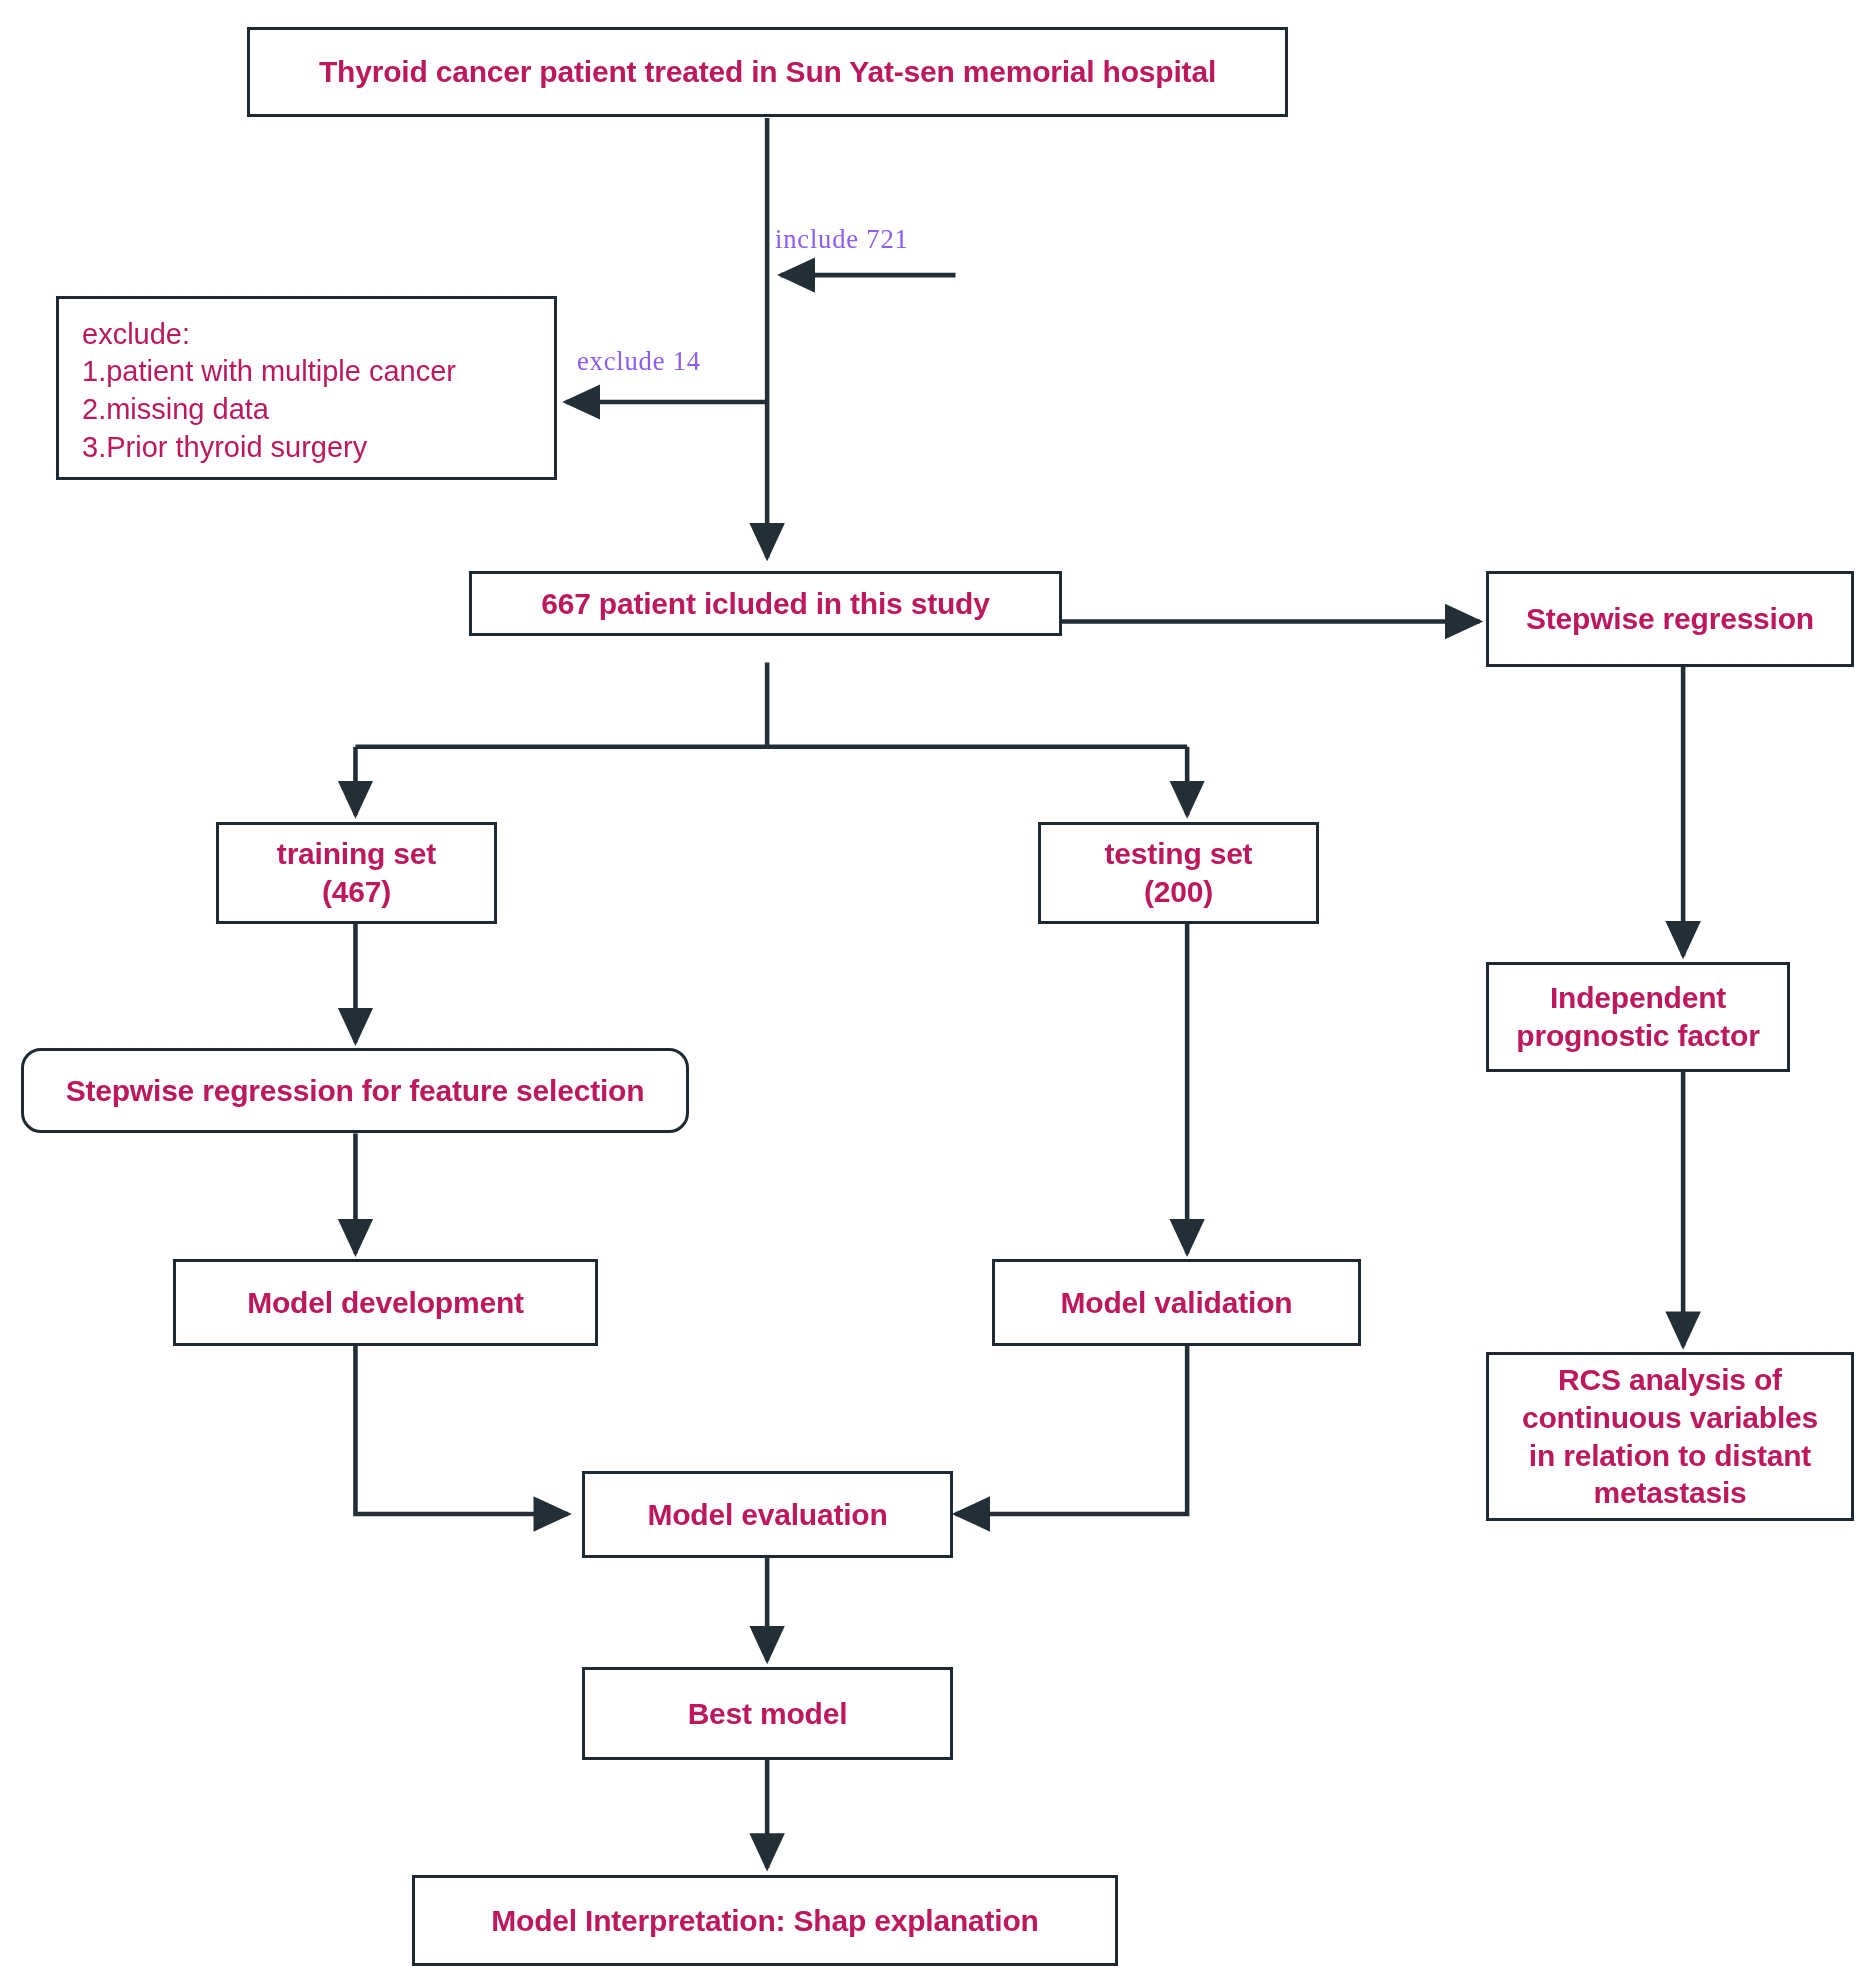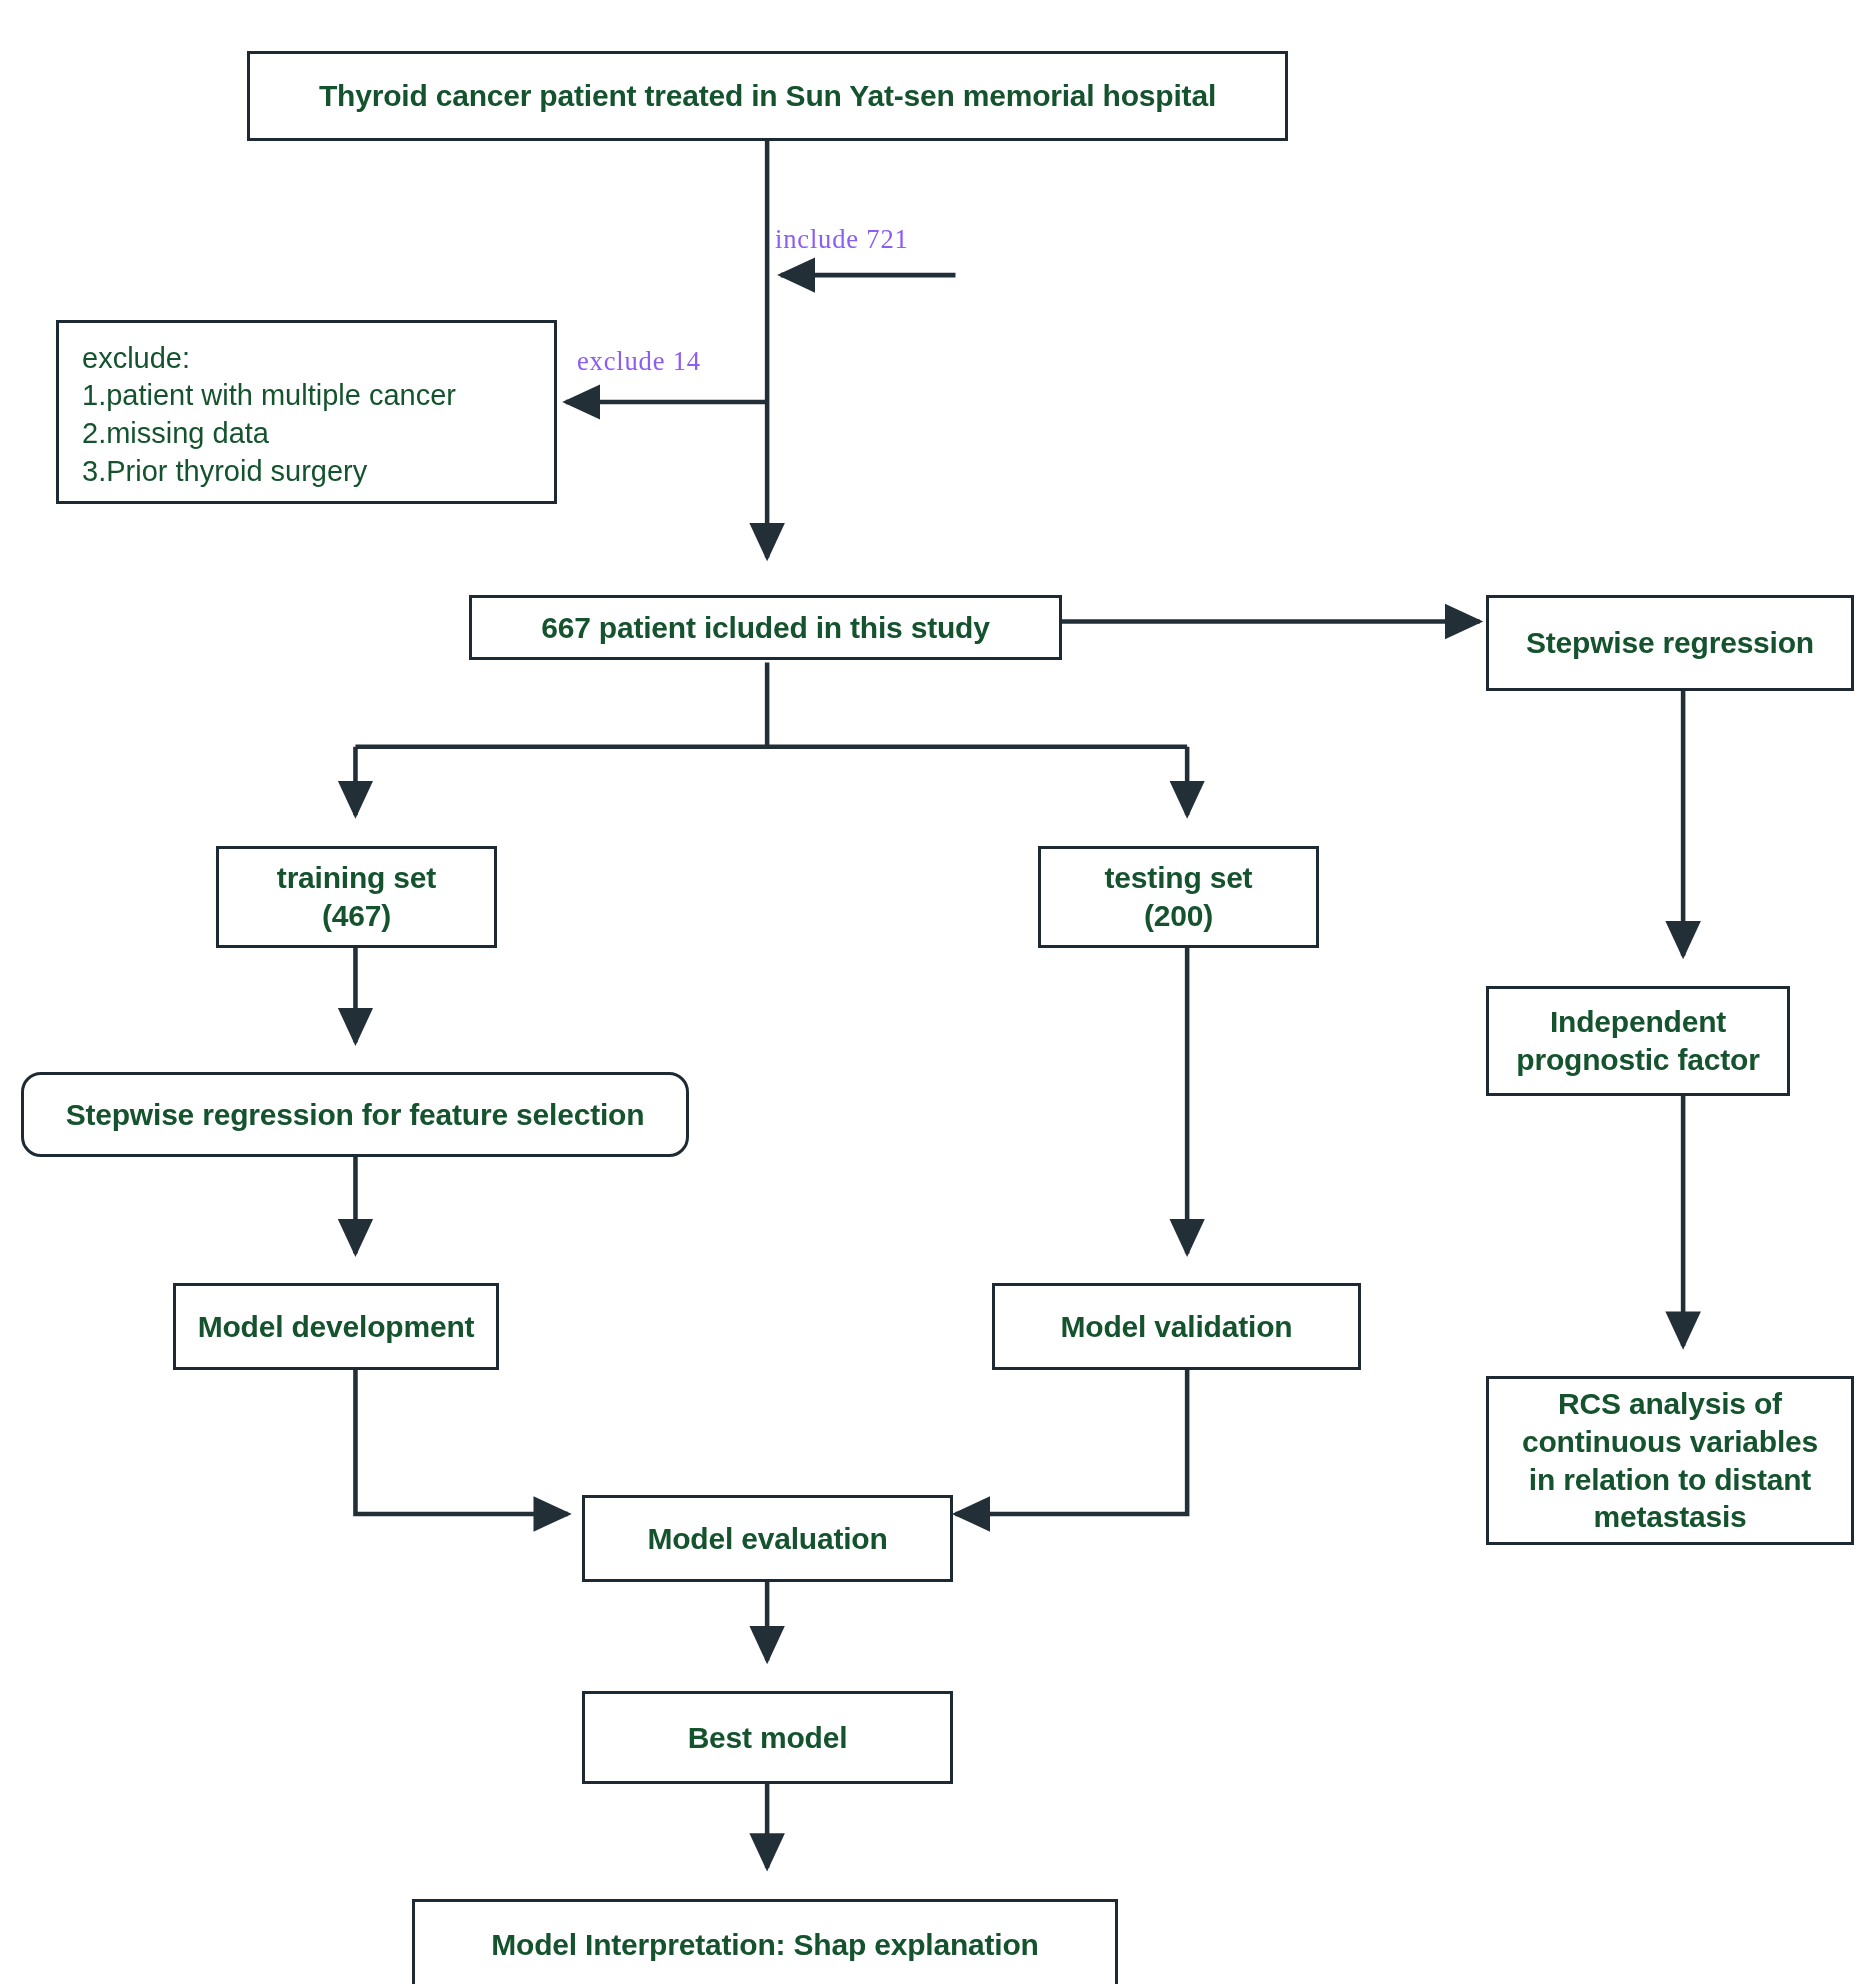--- a/index.html
+++ b/index.html
@@ -26,23 +26,22 @@
   }
   .node {
     position: absolute;
     box-sizing: border-box;
     border: 3px solid #1e2a33;
     background: #ffffff;
     display: flex;
     align-items: center;
     justify-content: center;
     text-align: center;
-    color: #14532d;
+    color: #be185d;
     line-height: 1.26;
-    margin-top: 24px;
   }
   .node.bold {
     font-weight: bold;
     font-size: 30px;
     letter-spacing: -0.2px;
   }
   .node.listbox {
     display: block;
     font-weight: normal;
     font-size: 29px;
@@ -155,21 +154,21 @@
 
   <div class="node bold" style="left:1038px; top:822px; width:281px; height:102px;">
     <span class="inner">testing set
 (200)</span>
   </div>
 
   <div class="node bold" style="left:21px; top:1048px; width:668px; height:85px;border-radius:20px;">
     <span class="inner">Stepwise regression for feature selection</span>
   </div>
 
-  <div class="node bold" style="left:173px; top:1259px; width:326px; height:87px;">
+  <div class="node bold" style="left:173px; top:1259px; width:425px; height:87px;">
     <span class="inner">Model development</span>
   </div>
 
   <div class="node bold" style="left:992px; top:1259px; width:369px; height:87px;">
     <span class="inner">Model validation</span>
   </div>
 
   <div class="node bold" style="left:582px; top:1471px; width:371px; height:87px;">
     <span class="inner">Model evaluation</span>
   </div>

